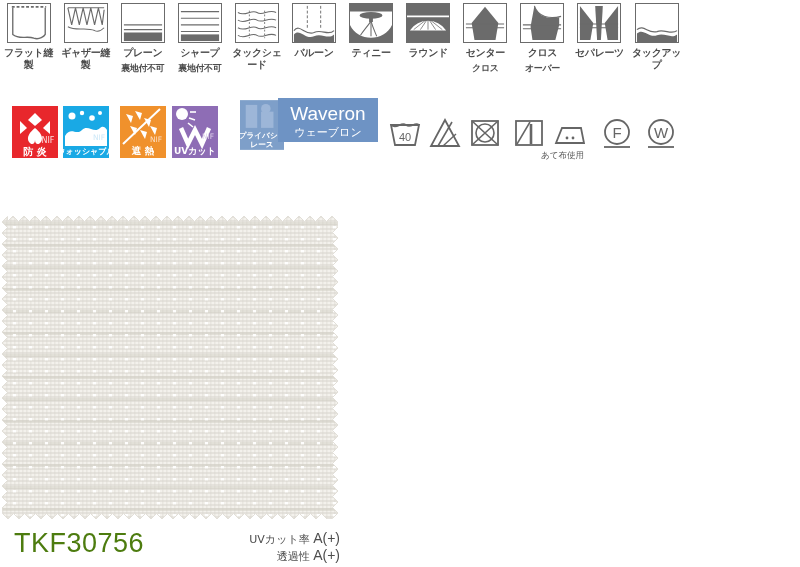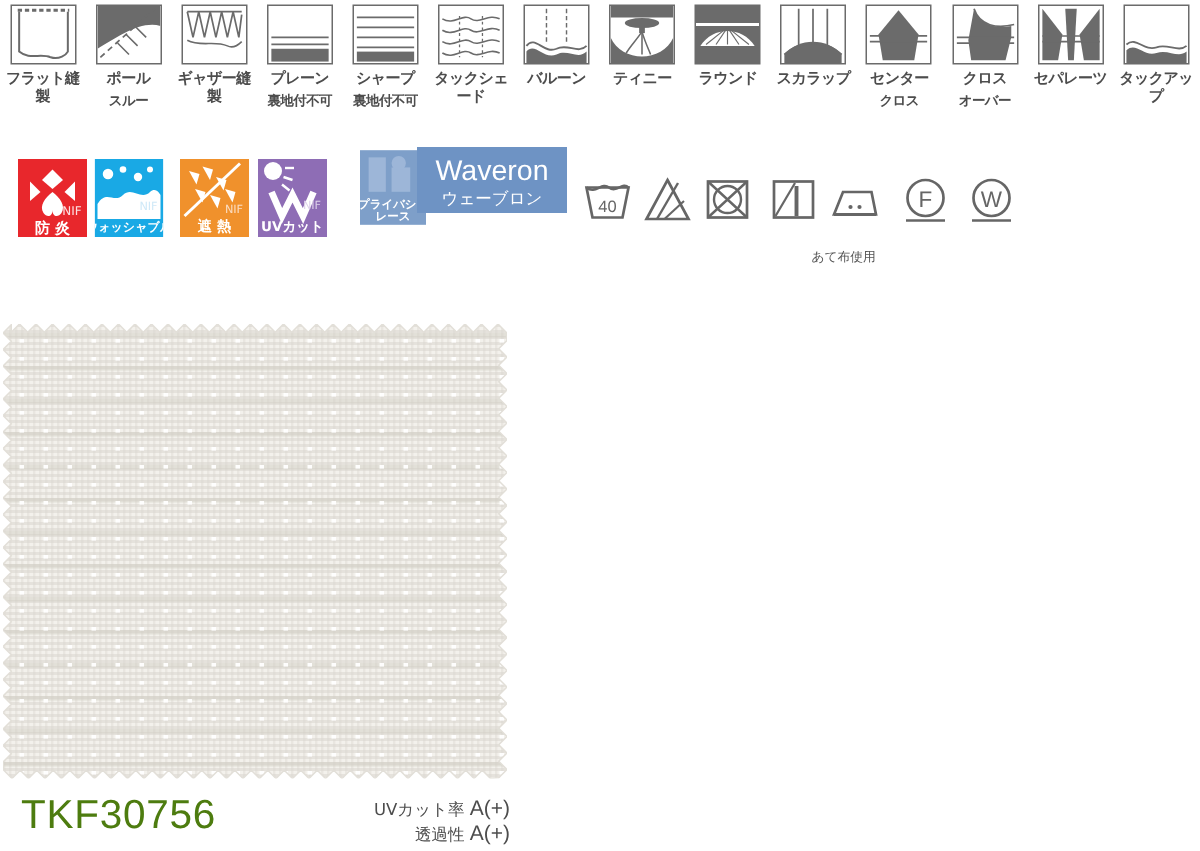--- a/index.html
+++ b/index.html
@@ -112,31 +112,20 @@
         <svg viewBox="0 0 44 40" preserveAspectRatio="none">
           <path d="M4 3 H40" stroke="#6b6b6b" stroke-width="2" stroke-dasharray="3 2"></path>
         <path d="M5 4 V32 C12 38 20 33 27 36 C33 38 38 34 39 32 V4" fill="none" stroke="#6b6b6b" stroke-width="1.4"></path>
         </svg>
       </div>
       <div class="style-label">フラット縫製</div>
     </div>
     <div class="style-cell">
       <div class="style-icon">
         <svg viewBox="0 0 44 40" preserveAspectRatio="none">
-          <path d="M0 0 H44 V14 C30 10 14 22 0 30 Z" fill="#6b6b6b"></path>
-        <path d="M2 36 L40 2" stroke="#6b6b6b" stroke-width="1.2" stroke-dasharray="4 3"></path>
-        <path d="M14 26 L22 34 M20 20 L28 28 M26 14 L34 22" stroke="#6b6b6b" stroke-width="1.1"></path>
-        </svg>
-      </div>
-      <div class="style-label">ポール</div>
-      <div class="style-label style-sub">スルー</div>
-    </div>
-    <div class="style-cell">
-      <div class="style-icon">
-        <svg viewBox="0 0 44 40" preserveAspectRatio="none">
           <g stroke="#6b6b6b" stroke-width="1.2" fill="none">
         <path d="M3 4 L7 22 L11 4 L15 22 L19 4 L23 22 L27 4 L31 22 L35 4 L39 22 L41 6"></path>
         <path d="M3 4 H41"></path>
           </g>
         <path d="M3 24 C12 29 22 24 31 28 C35 30 39 27 41 25" fill="none" stroke="#6b6b6b" stroke-width="1.1"></path>
         </svg>
       </div>
       <div class="style-label">ギャザー縫製</div>
     </div>
     <div class="style-cell">
@@ -226,34 +215,20 @@
             <path d="M22 15 L30 27"></path>
             <path d="M22 15 L37 27"></path>
           </g>
         </svg>
       </div>
       <div class="style-label">ラウンド</div>
     </div>
     <div class="style-cell">
       <div class="style-icon">
         <svg viewBox="0 0 44 40" preserveAspectRatio="none">
-          <g stroke="#6b6b6b" stroke-width="1.2">
-            <path d="M12 2 V30"></path>
-            <path d="M22 2 V30"></path>
-            <path d="M32 2 V30"></path>
-          </g>
-        <path d="M2 34 C12 22 32 22 42 34 V40 H2 Z" fill="#6b6b6b"></path>
-        <path d="M2 34 C12 24 32 24 42 34" fill="none" stroke="#6b6b6b" stroke-width="1.2"></path>
-        </svg>
-      </div>
-      <div class="style-label">スカラップ</div>
-    </div>
-    <div class="style-cell">
-      <div class="style-icon">
-        <svg viewBox="0 0 44 40" preserveAspectRatio="none">
           <path d="M22 3 L36 20 L33 38 H11 L8 20 Z" fill="#6b6b6b"></path>
         <g stroke="#6b6b6b" stroke-width="1.2">
             <path d="M2 21 H42"></path>
             <path d="M2 25 H42"></path>
           </g>
         </svg>
       </div>
       <div class="style-label">センター</div>
       <div class="style-label style-sub">クロス</div>
     </div>
@@ -404,21 +379,21 @@
     <div class="care" style="left: 553px;">
       <svg viewBox="0 0 34 34">
         <path d="M3 27 L9 12 H28 L31 27 Z" fill="none" stroke="#666" stroke-width="1.8"></path>
         <path d="M3 27 H31" stroke="#666" stroke-width="2"></path>
         <g fill="#666">
           <circle cx="14" cy="22" r="1.4"></circle>
           <circle cx="20" cy="22" r="1.4"></circle>
         </g>
       </svg>
     </div>
-    <div class="care-note" style="left: 541px; top: 68px;">あて布使用</div>
+    <div class="care-note" style="left: 541px; top: 52px;">あて布使用</div>
     <div class="care" style="left: 600px;">
       <svg viewBox="0 0 34 34">
         <circle cx="17" cy="16" r="12" fill="none" stroke="#666" stroke-width="1.8"></circle>
         <text x="17" y="22" font-size="15" fill="#666" font-family="Liberation Sans, sans-serif" text-anchor="middle">F</text>
         <path d="M4 31 H30" stroke="#666" stroke-width="1.8"></path>
       </svg>
     </div>
     <div class="care" style="left: 644px;">
       <svg viewBox="0 0 34 34">
         <circle cx="17" cy="16" r="12" fill="none" stroke="#666" stroke-width="1.8"></circle>

